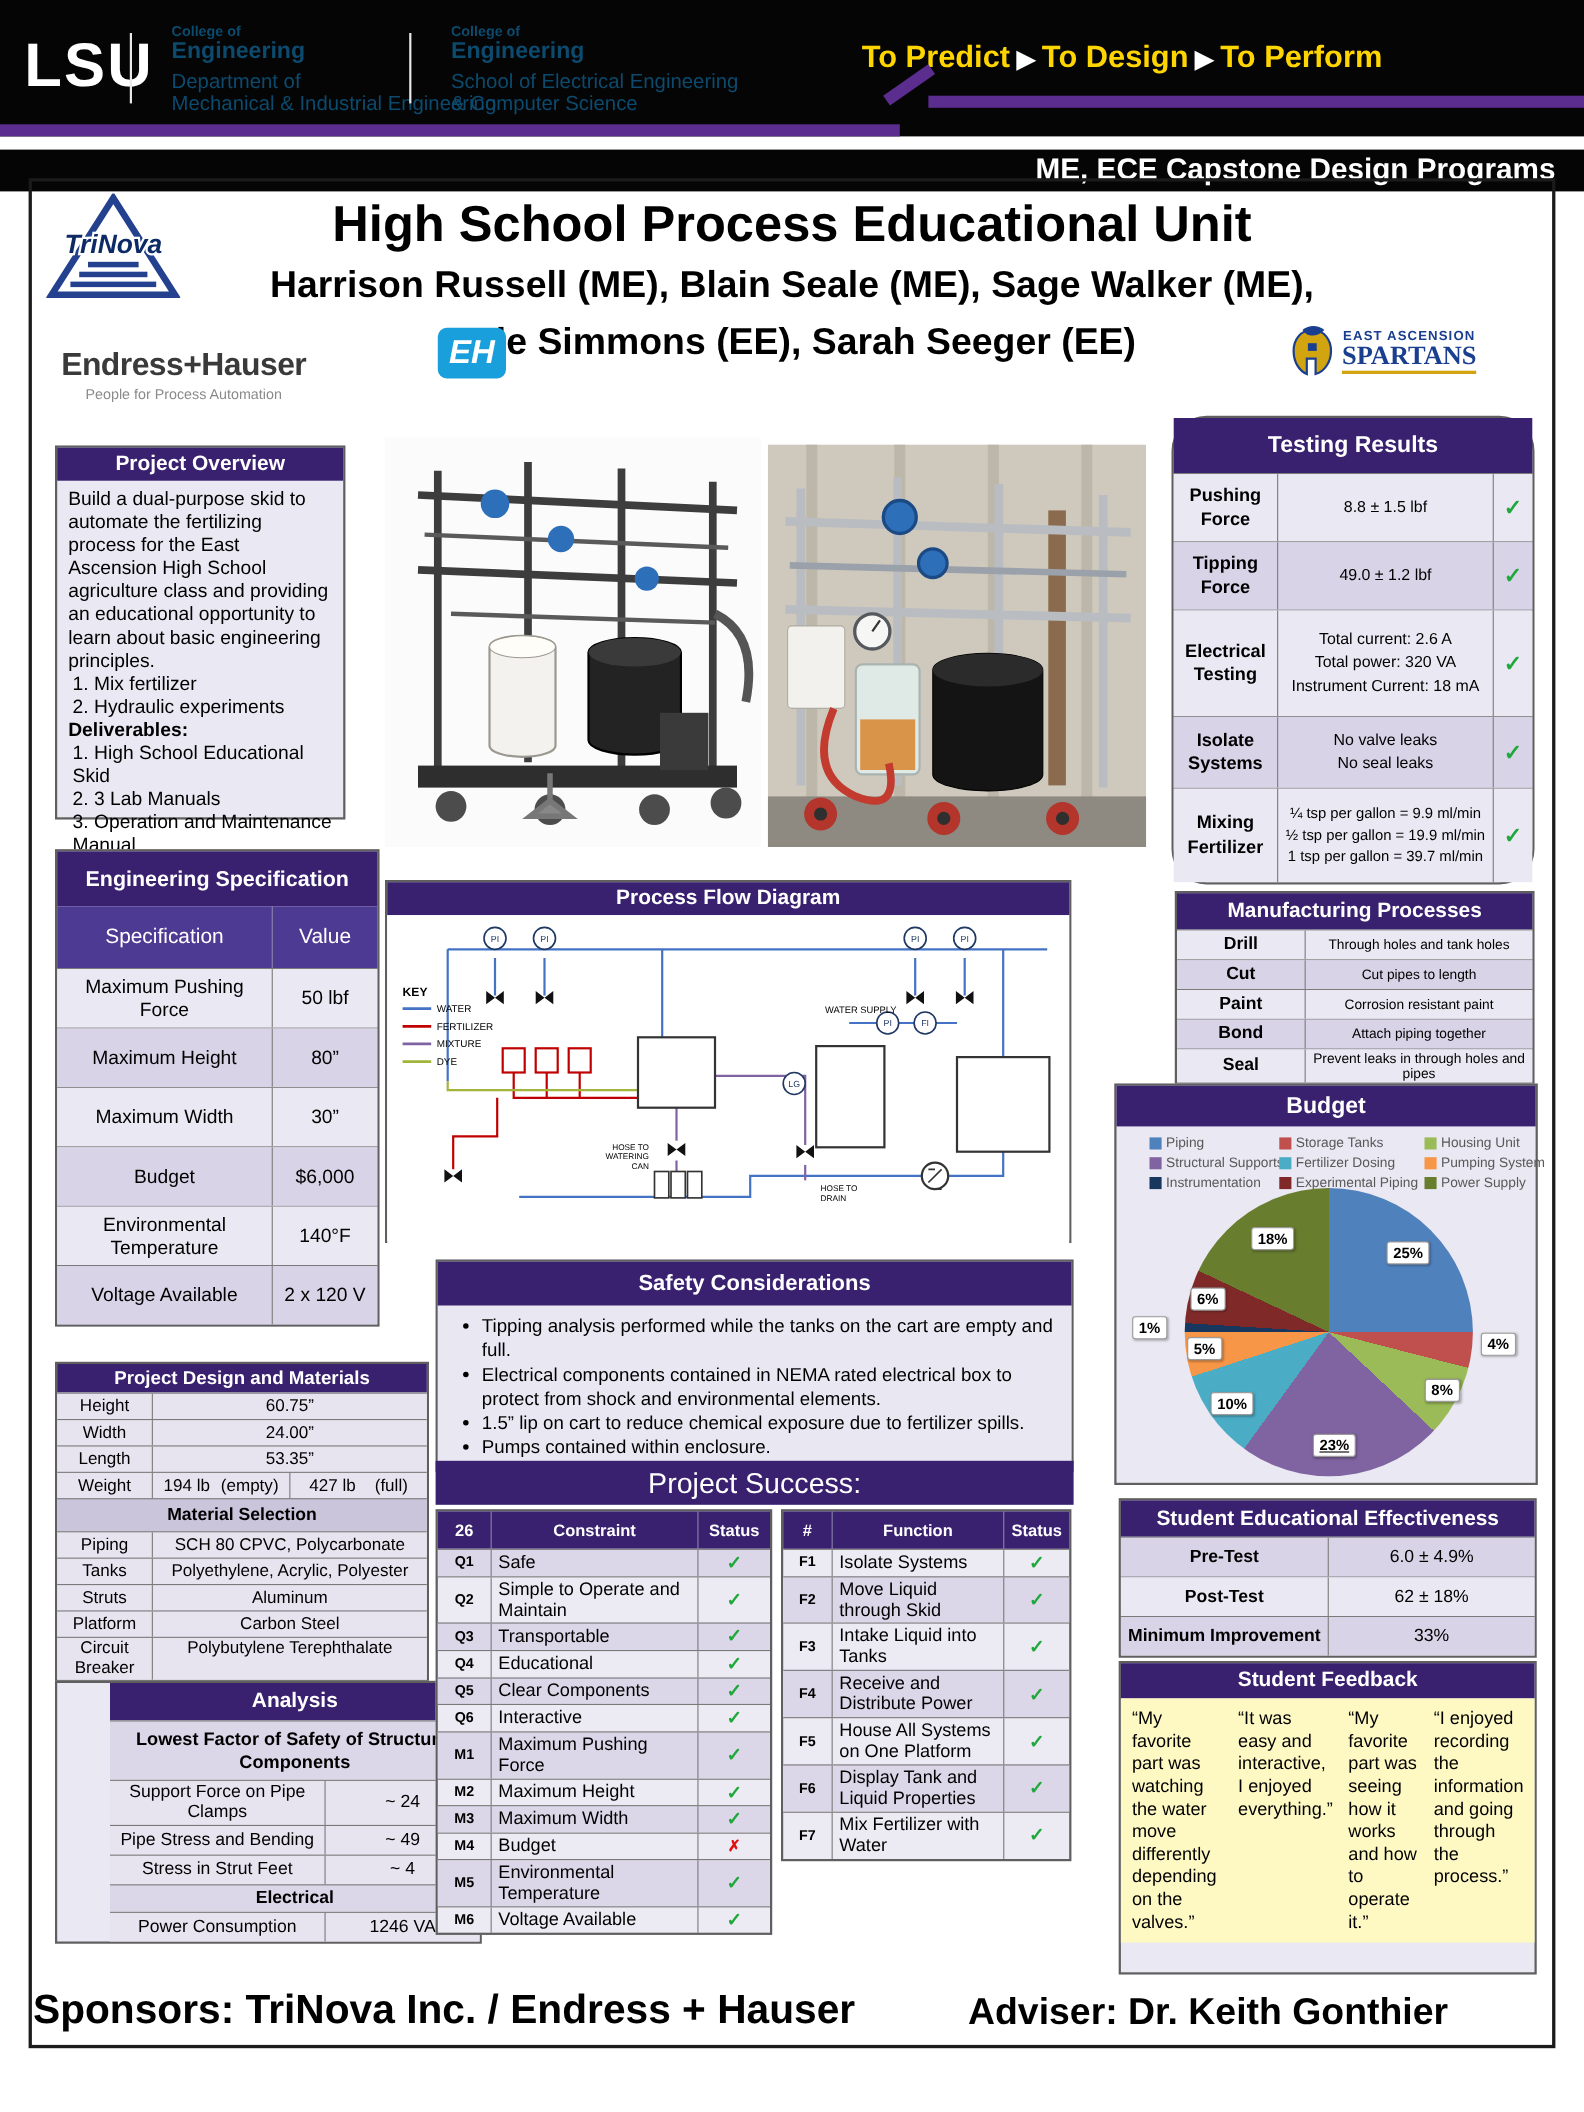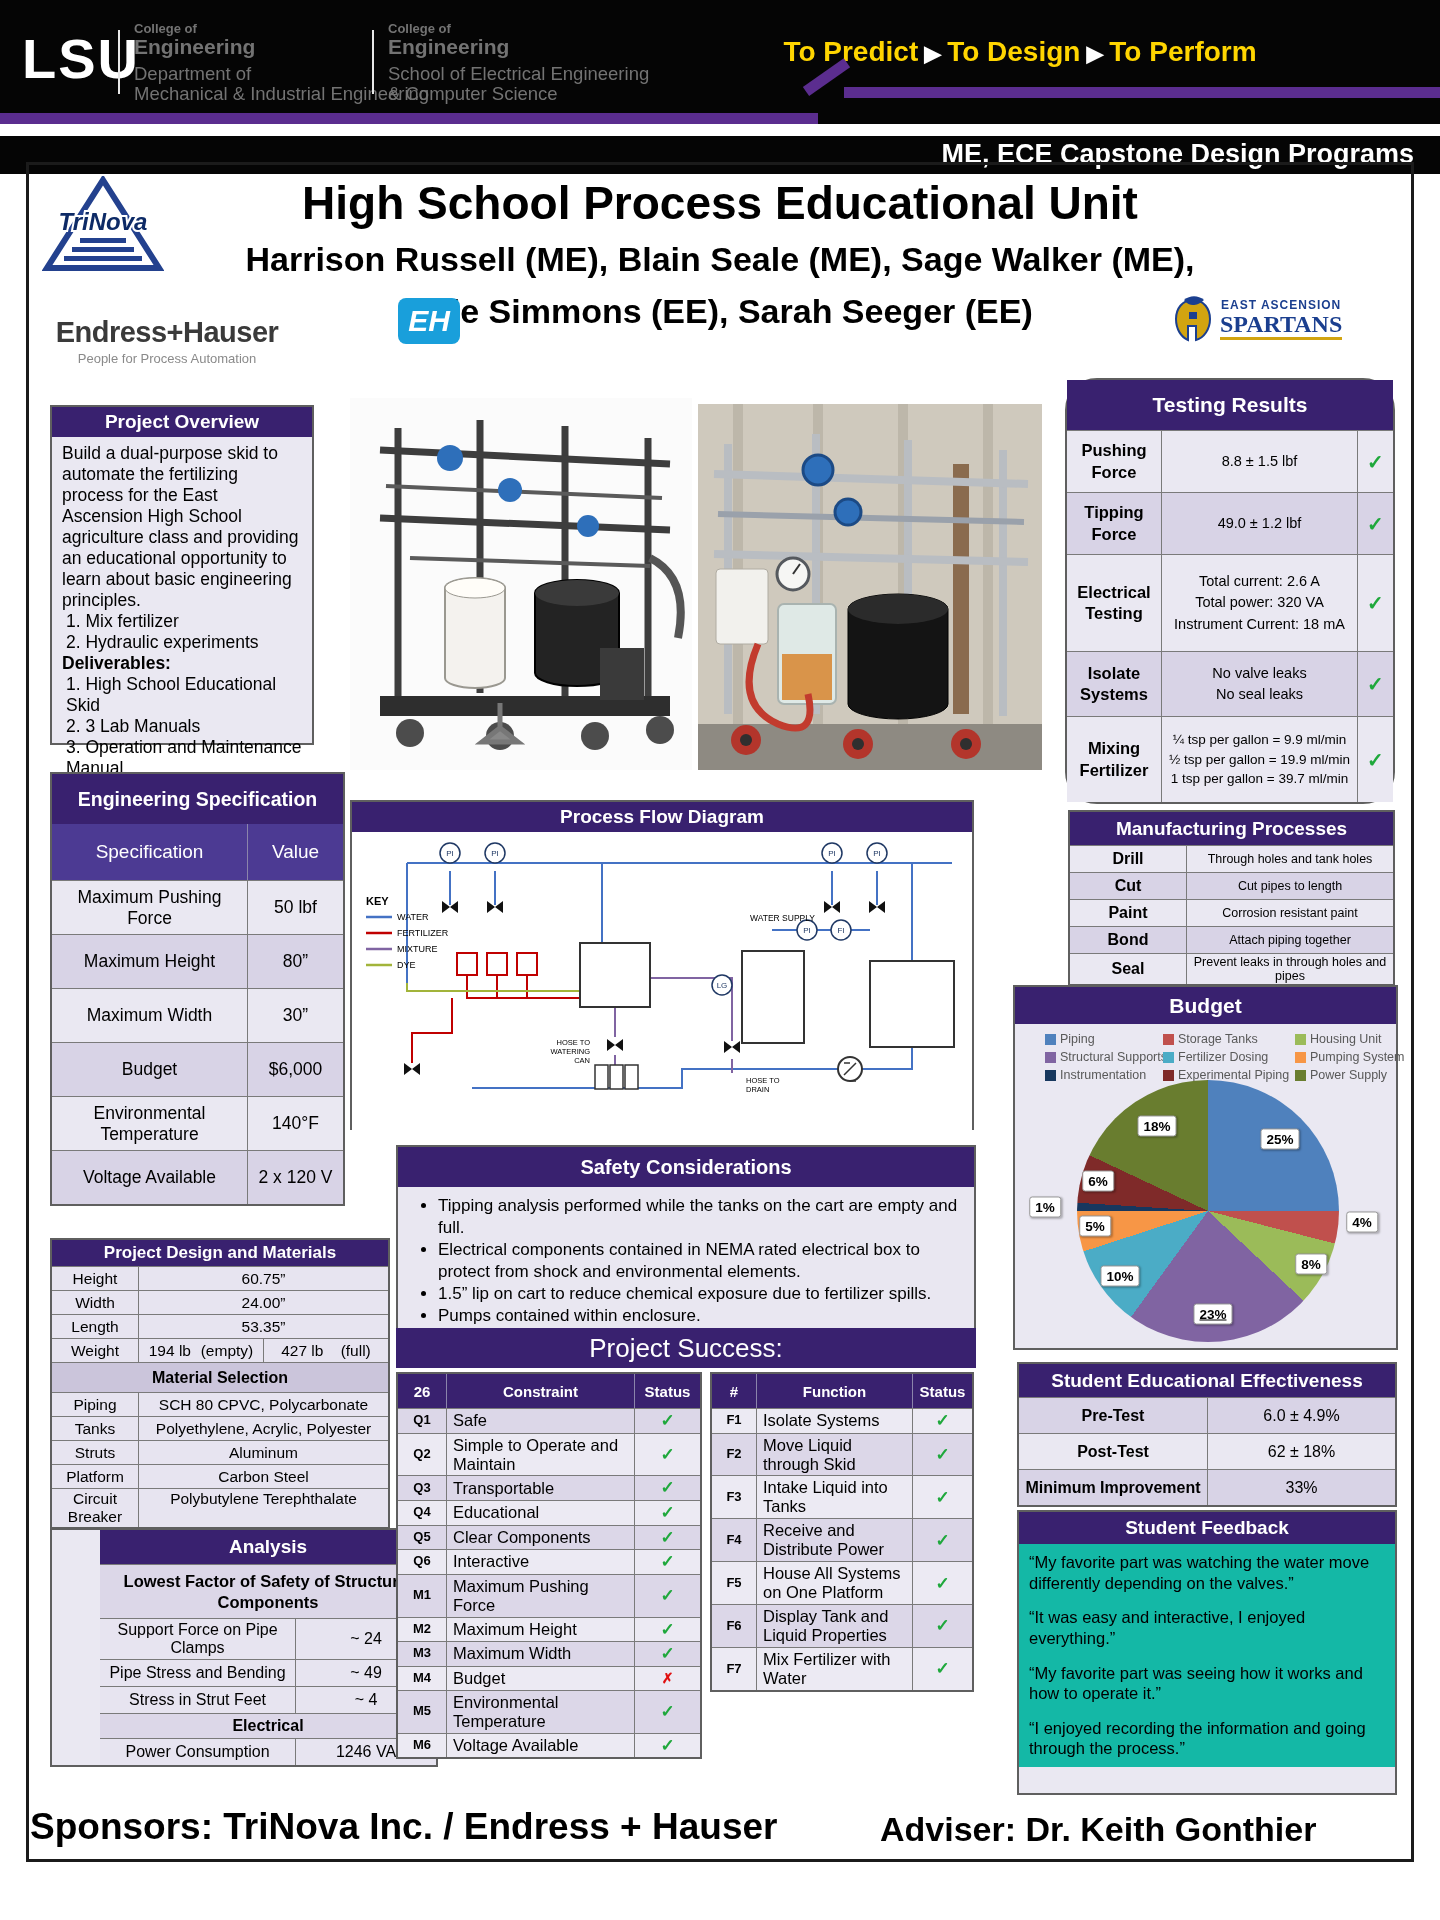--- a/index.html
+++ b/index.html
@@ -5,21 +5,21 @@
   * { box-sizing: border-box; margin: 0; padding: 0; }
   html,body { width:1440px; height:1920px; background:#ffffff; overflow:hidden;
     font-family:"Liberation Sans", sans-serif; }
   .abs { position:absolute; }
   #poster { position:relative; width:1440px; height:1920px; }
 
   
   .top-black { left:0; top:0; width:1440px; height:124px; background:#050505; }
   .lsu-logo { left:22px; top:26px; color:#fff; font-size:56px; font-weight:bold; letter-spacing:2px; }
   .hdr-div { width:2px; height:64px; background:#e8e8e8; top:30px; }
-  .hdr-block { top:22px; color:#737373; line-height:1.08; }
+  .hdr-block { top:22px; color:#0c4a6e; line-height:1.08;margin-left:22px; }
   .hdr-college { font-size:13px; font-weight:bold; }
   .hdr-eng { font-size:21px; font-weight:bold; margin-bottom:5px; }
   .hdr-l3,.hdr-l4 { font-size:18.5px; font-weight:300; }
   .motto { left:700px; top:36px; width:640px; text-align:center; font-size:28px; font-weight:bold; color:#ffd500; }
   .motto .sep { color:#ffffff; font-size:22px; padding:0 6px; }
   .stripe-left { left:0; top:113px; width:818px; height:11px; background:#5b2d8f; }
   .stripe-right { left:844px; top:87px; width:596px; height:11px; background:#5b2d8f; }
   .stripe-diag { left:806px; top:86px; width:50px; height:11px; background:#5b2d8f; transform:rotate(-35deg); transform-origin:left center; }
   .sub-black { left:0; top:136px; width:1440px; height:38px; background:#050505; color:#fff;
     font-size:27px; font-weight:bold; text-align:right; line-height:36px; padding-right:26px; }
@@ -153,21 +153,21 @@
 
   .edu { left:1017px; top:1362px; width:380px; }
   .edu .phead { height:33px; font-size:19px; }
   .e-row { display:grid; grid-template-columns:188px 1fr; border-top:1px solid #7a7a7a; }
   .e-row div { min-height:35px; display:flex; align-items:center; justify-content:center; font-size:16px; }
   .e-row .e-label { font-weight:bold; }
   .e-row div+div { border-left:1px solid #7a7a7a; }
 
   .feedback { left:1017px; top:1510px; width:380px; height:285px; }
   .feedback .phead { height:32px; font-size:19px; }
-  .fb-body { padding:8px 10px; font-size:16.5px; line-height:1.25; display:flex; flex-direction:column; gap:14px; background:#14b8a6; }
+  .fb-body { padding:8px 10px; font-size:16.5px; line-height:1.25; display:flex; flex-direction:row; gap:14px; background:#fef9c3; }
 
   
   .sponsors { left:30px; top:1806px; font-size:37px; font-weight:bold; }
   .adviser { left:880px; top:1810px; font-size:34px; font-weight:bold; }
 </style>
 </head>
 <body>
 
 <div id="poster">
 

